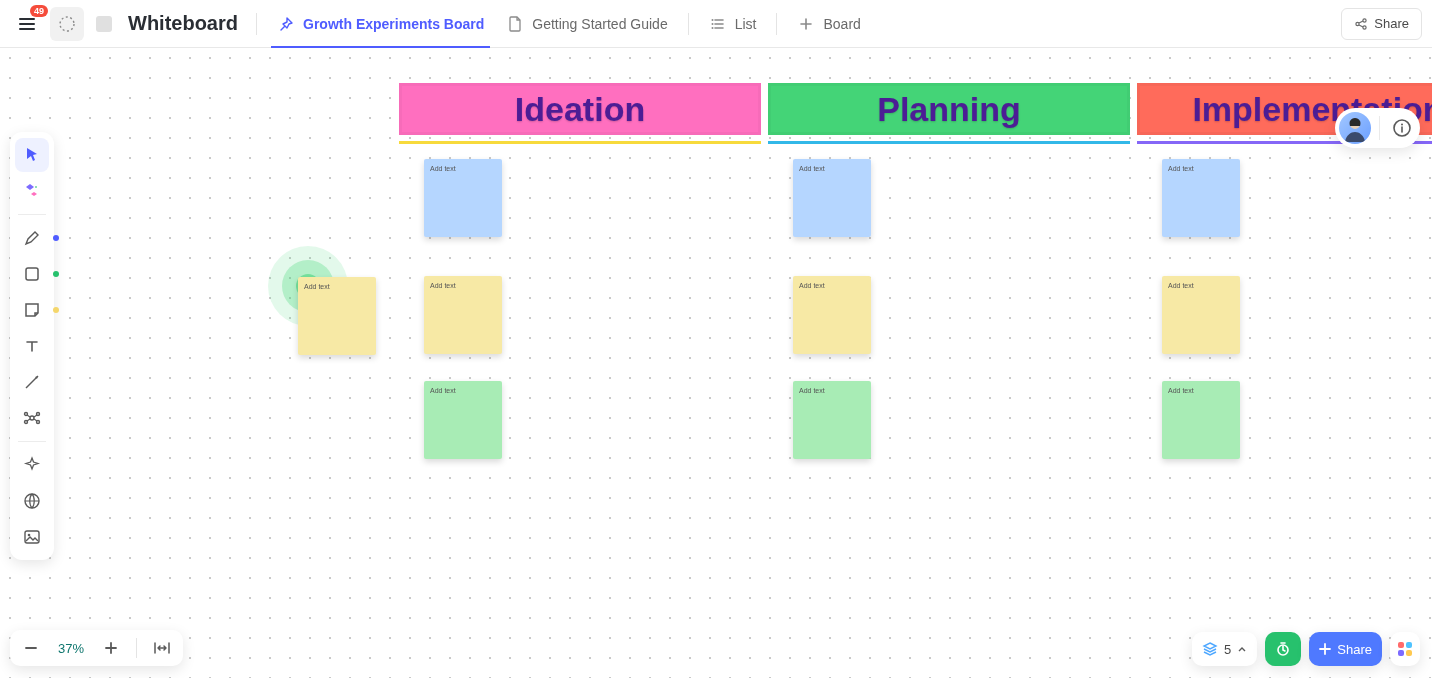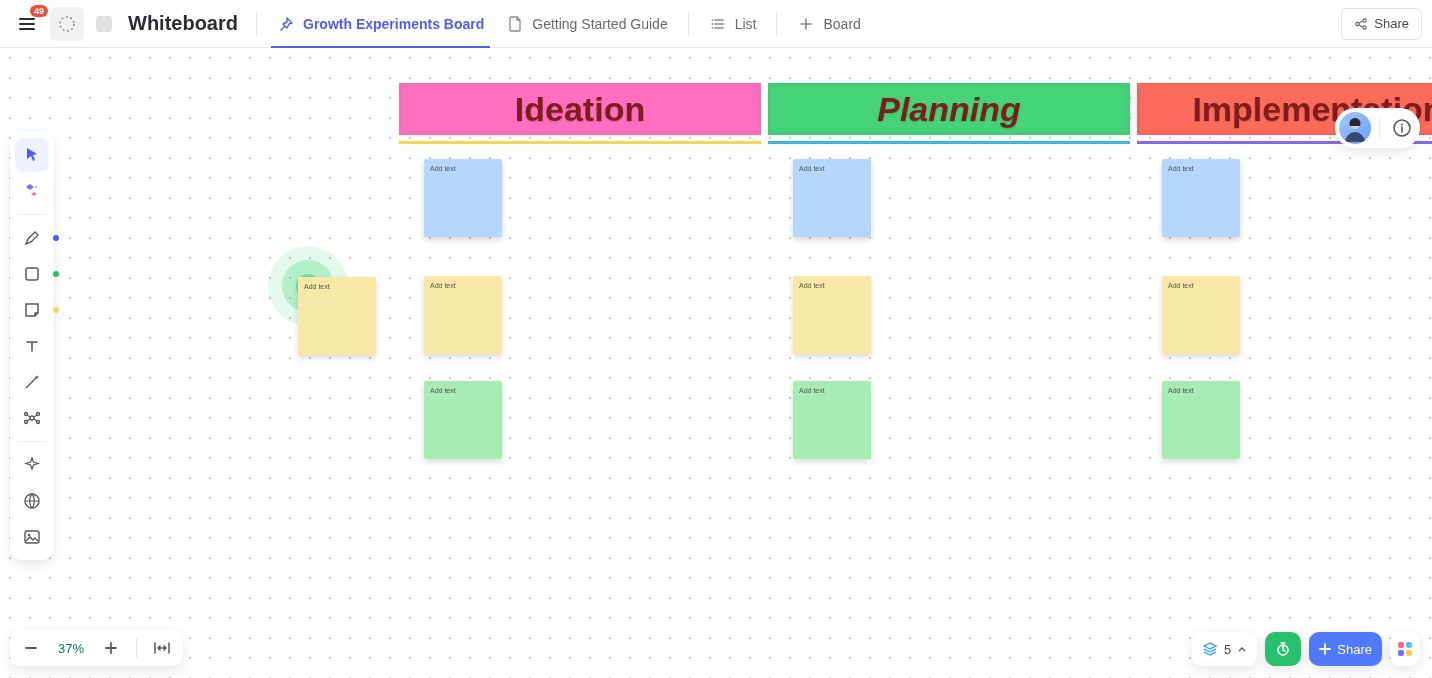--- a/index.html
+++ b/index.html
@@ -53,21 +53,21 @@
 .pill.green { background:#27c16d; color:#fff; }
 .pill.blue { background:#4f79ff; color:#fff; }
 .pill .ic { width:16px; height:16px; display:flex; align-items:center; justify-content:center; }
 .pill.tiny { padding:0 8px; }
 .apps-grid { display:grid; grid-template-columns:repeat(2,6px); grid-template-rows:repeat(2,6px); gap:2px; }
 .apps-grid span:nth-child(1){background:#ff6b6b;} .apps-grid span:nth-child(2){background:#4fc3ff;} .apps-grid span:nth-child(3){background:#7c6bff;} .apps-grid span:nth-child(4){background:#ffc94f;}
 .apps-grid span { width:6px; height:6px; border-radius:2px; }
 
 
 .column { position:absolute; top:83px; width:362px; display:flex; flex-direction:column; }
-.col-head { height:52px; display:flex; align-items:center; justify-content:center; font-weight:800; font-size:34px; color:#7f1d1d; text-shadow:0 1px 2px rgba(0,0,0,0.18); border:3px solid rgba(0,0,0,0.03); }
+.col-head { height:52px; display:flex; align-items:center; justify-content:center; font-weight:800; font-size:34px; color:#4c1d95; text-shadow:0 1px 2px rgba(0,0,0,0.18); border:3px solid rgba(0,0,0,0.03); }
 .col-body { flex:1; height:595px; border:3px solid rgba(0,0,0,0.03); border-top:none; margin-top:6px; position:relative; }
 
 
 .note { position:absolute; width:78px; height:78px; border-radius:2px; box-shadow:0 3px 6px rgba(0,0,0,0.15); }
 .note .nt { position:absolute; top:6px; left:6px; font-size:7px; color:#555; }
 .note.blue { background:#b5d6ff; } .note.yellow { background:#f7e9a5; } .note.green { background:#a8ecb5; }
 
 
 .loose-note { position:absolute; width:78px; height:78px; background:#f7e9a5; box-shadow:0 3px 6px rgba(0,0,0,0.15); border-radius:2px; }
 .loose-note .nt { position:absolute; top:6px; left:6px; font-size:7px; color:#555; }
@@ -173,21 +173,21 @@
           </div>
           <div class="note yellow" style="left: 22px; top: 135px;">
             <span class="nt">Add text</span>
           </div>
           <div class="note green" style="left: 22px; top: 240px;">
             <span class="nt">Add text</span>
           </div>
         </div>
       </div>
       <div class="column" style="left: 768px; top: 35px;">
-        <div class="col-head" style="background: rgb(68, 212, 119); font-style: italic;">Planning</div>
+        <div class="col-head" style="background: rgb(68, 212, 119);">Planning</div>
         <div class="col-body" style="background: rgb(52, 190, 240);">
           <div class="note blue" style="left: 22px; top: 18px;">
             <span class="nt">Add text</span>
           </div>
           <div class="note yellow" style="left: 22px; top: 135px;">
             <span class="nt">Add text</span>
           </div>
           <div class="note green" style="left: 22px; top: 240px;">
             <span class="nt">Add text</span>
           </div>

